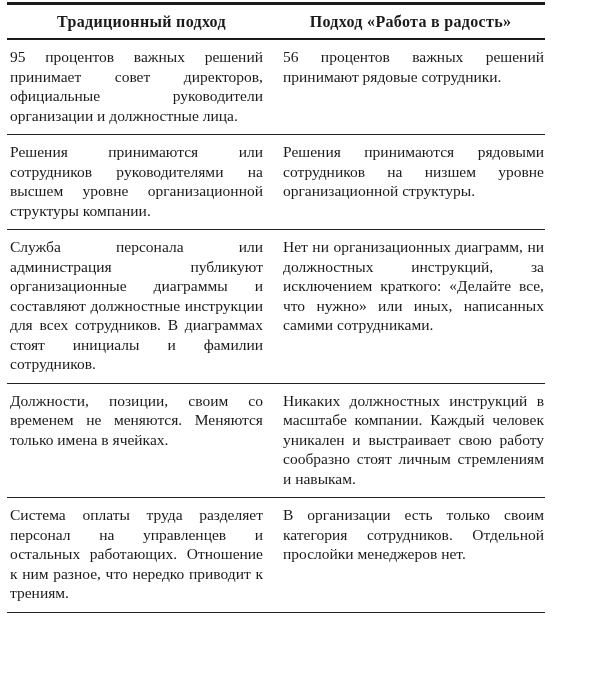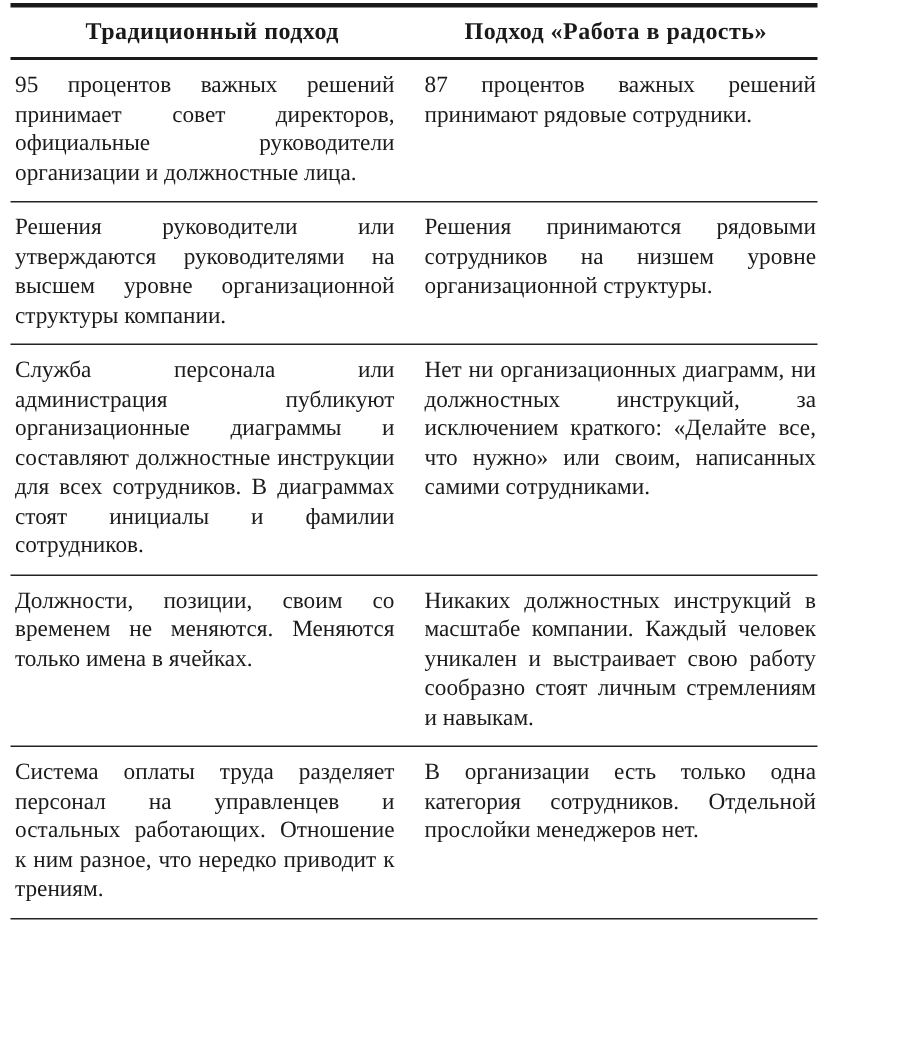--- a/index.html
+++ b/index.html
@@ -70,33 +70,33 @@
     </colgroup>
     <thead>
       <tr class="header-row">
         <th>Традиционный подход</th>
         <th>Подход «Работа в радость»</th>
       </tr>
     </thead>
     <tbody>
       <tr class="data-row">
         <td class="cell left">95 процентов важных решений принимает совет директоров, официальные руководители организации и должностные лица.</td>
-        <td class="cell right">87 процентов важных решений принимают рядовые сотрудники.</td>
+        <td class="cell right">56 процентов важных решений принимают рядовые сотрудники.</td>
       </tr>
       <tr class="data-row">
-        <td class="cell left">Решения руководители или утверждаются руководителями на высшем уровне организационной структуры компании.</td>
+        <td class="cell left">Решения принимаются или сотрудников руководителями на высшем уровне организационной структуры компании.</td>
         <td class="cell right">Решения принимаются рядовыми сотрудников на низшем уровне организационной структуры.</td>
       </tr>
       <tr class="data-row">
         <td class="cell left">Служба персонала или администрация публикуют организационные диаграммы и составляют должностные инструкции для всех сотрудников. В диаграммах стоят инициалы и фамилии сотрудников.</td>
-        <td class="cell right">Нет ни организационных диаграмм, ни должностных инструкций, за исключением краткого: «Делайте все, что нужно» или своим, написанных самими сотрудниками.</td>
+        <td class="cell right">Нет ни организационных диаграмм, ни должностных инструкций, за исключением краткого: «Делайте все, что нужно» или иных, написанных самими сотрудниками.</td>
       </tr>
       <tr class="data-row">
         <td class="cell left">Должности, позиции, своим со временем не меняются. Меняются только имена в ячейках.</td>
         <td class="cell right">Никаких должностных инструкций в масштабе компании. Каждый человек уникален и выстраивает свою работу сообразно стоят личным стремлениям и навыкам.</td>
       </tr>
       <tr class="data-row">
         <td class="cell left">Система оплаты труда разделяет персонал на управленцев и остальных работающих. Отношение к ним разное, что нередко приводит к трениям.</td>
-        <td class="cell right">В организации есть только одна категория сотрудников. Отдельной прослойки менеджеров нет.</td>
+        <td class="cell right">В организации есть только своим категория сотрудников. Отдельной прослойки менеджеров нет.</td>
       </tr>
     </tbody>
   </table>
 </div>
 
 </body></html>

